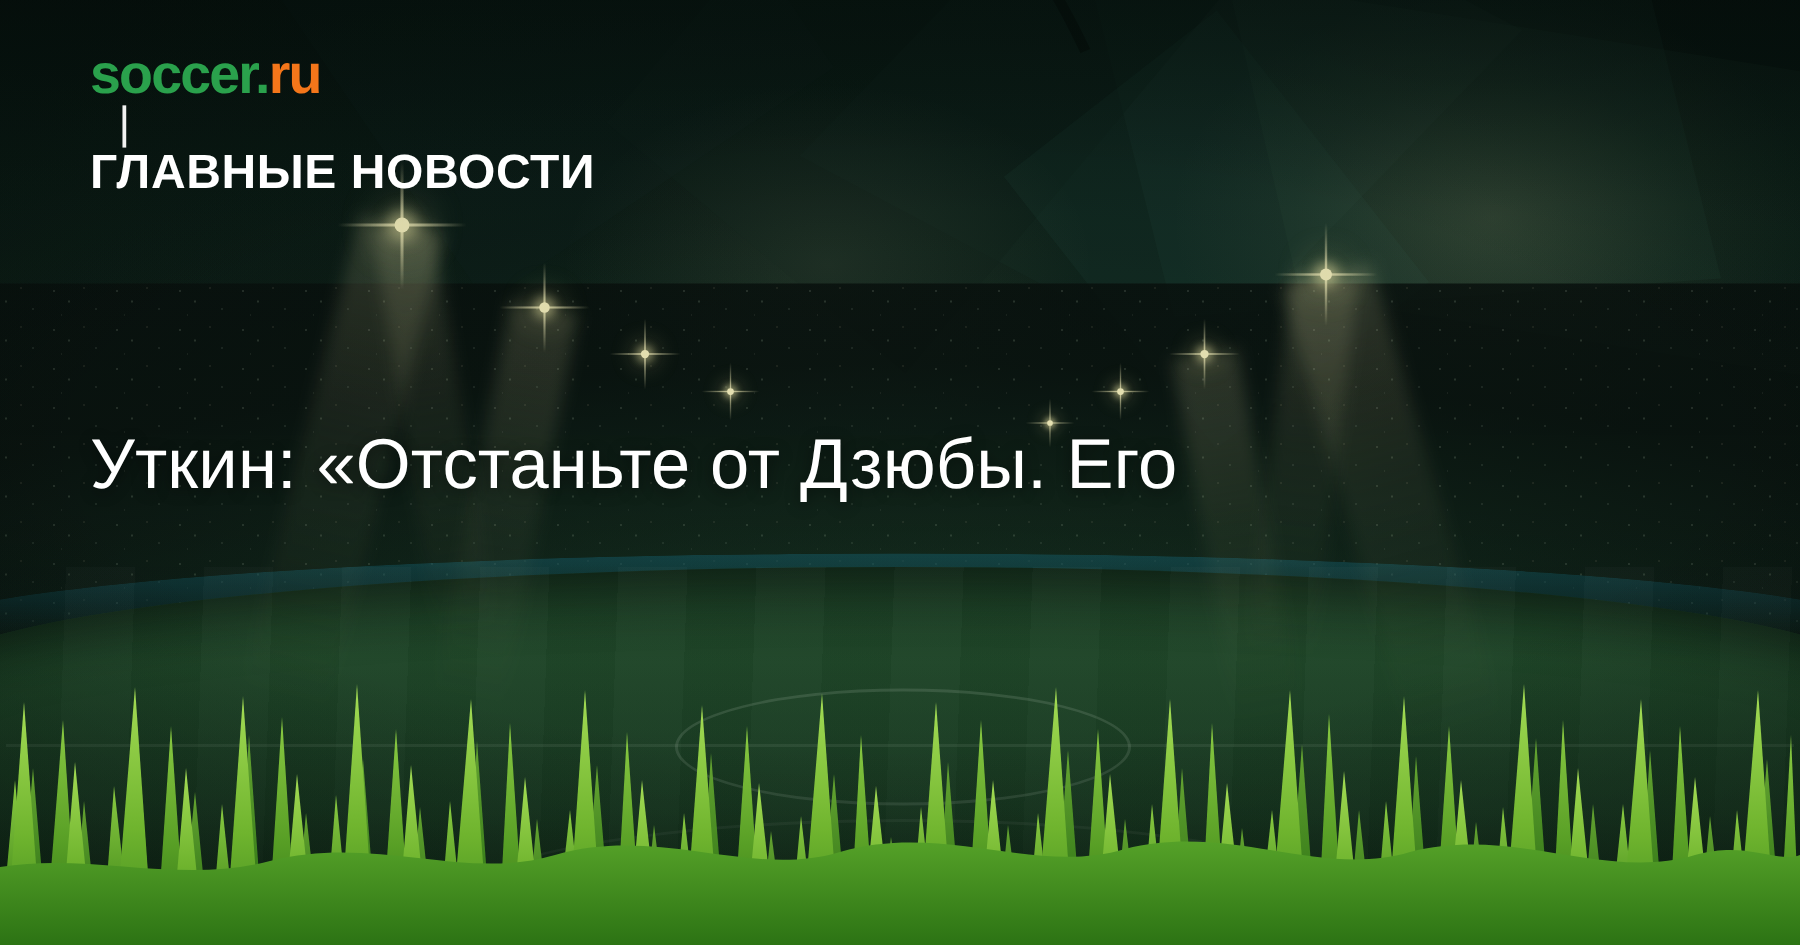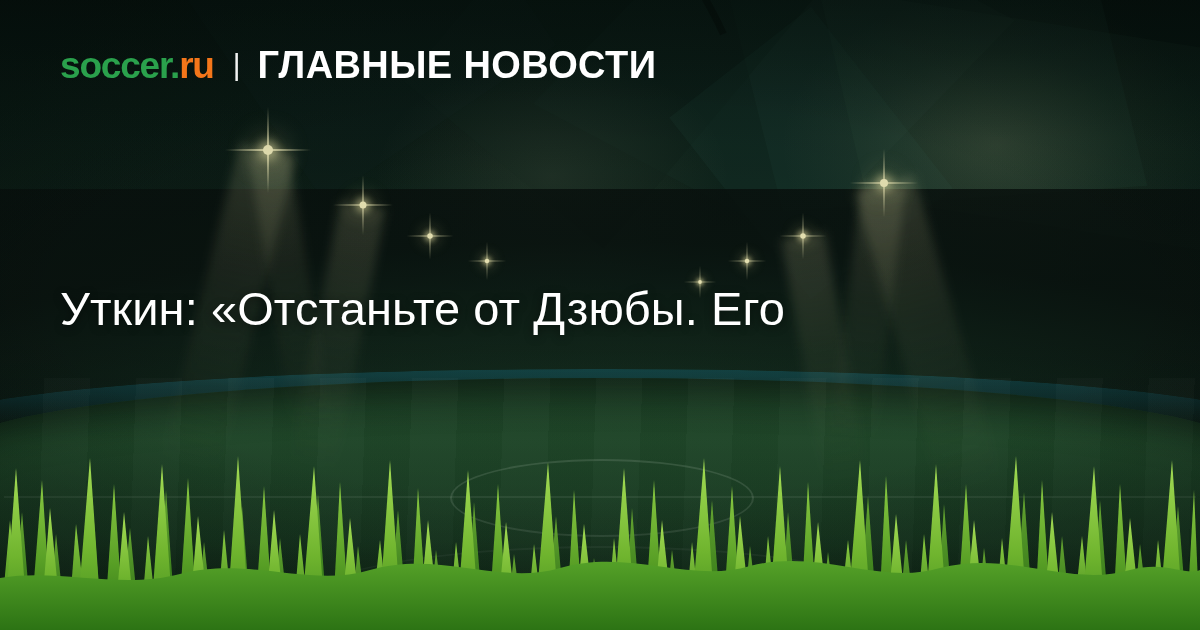--- a/index.html
+++ b/index.html
@@ -250,25 +250,25 @@
     right: 0;
     bottom: 0;
     height: 180px;
   }
   .grass svg { display: block; width: 100%; height: 100%; }
 
   
   .header {
     position: absolute;
     left: 60px;
-    top: 46px;
+    top: 31px;
     display: flex;
-    align-items: center;
     gap: 0;
     white-space: nowrap;
+    flex-direction: column;
   }
   .logo {
     font-size: 37px;
     font-weight: 700;
     letter-spacing: -1.2px;
     line-height: 1;
   }
   .logo .w-soccer { color: #2aa14c; }
   .logo .w-dot    { color: #2aa14c; }
   .logo .w-ru     { color: #f4761a; }
@@ -276,21 +276,21 @@
   .divider {
     color: #ffffff;
     font-size: 30px;
     font-weight: 400;
     line-height: 1;
     margin: 0 17px 0 19px;
     opacity: 0.95;
   }
   .kicker {
     color: #ffffff;
-    font-size: 38px;
+    font-size: 32px;
     font-weight: 700;
     letter-spacing: 0.4px;
     line-height: 1;
   }
 
   
   .headline {
     position: absolute;
     left: 60px;
     top: 248px;

